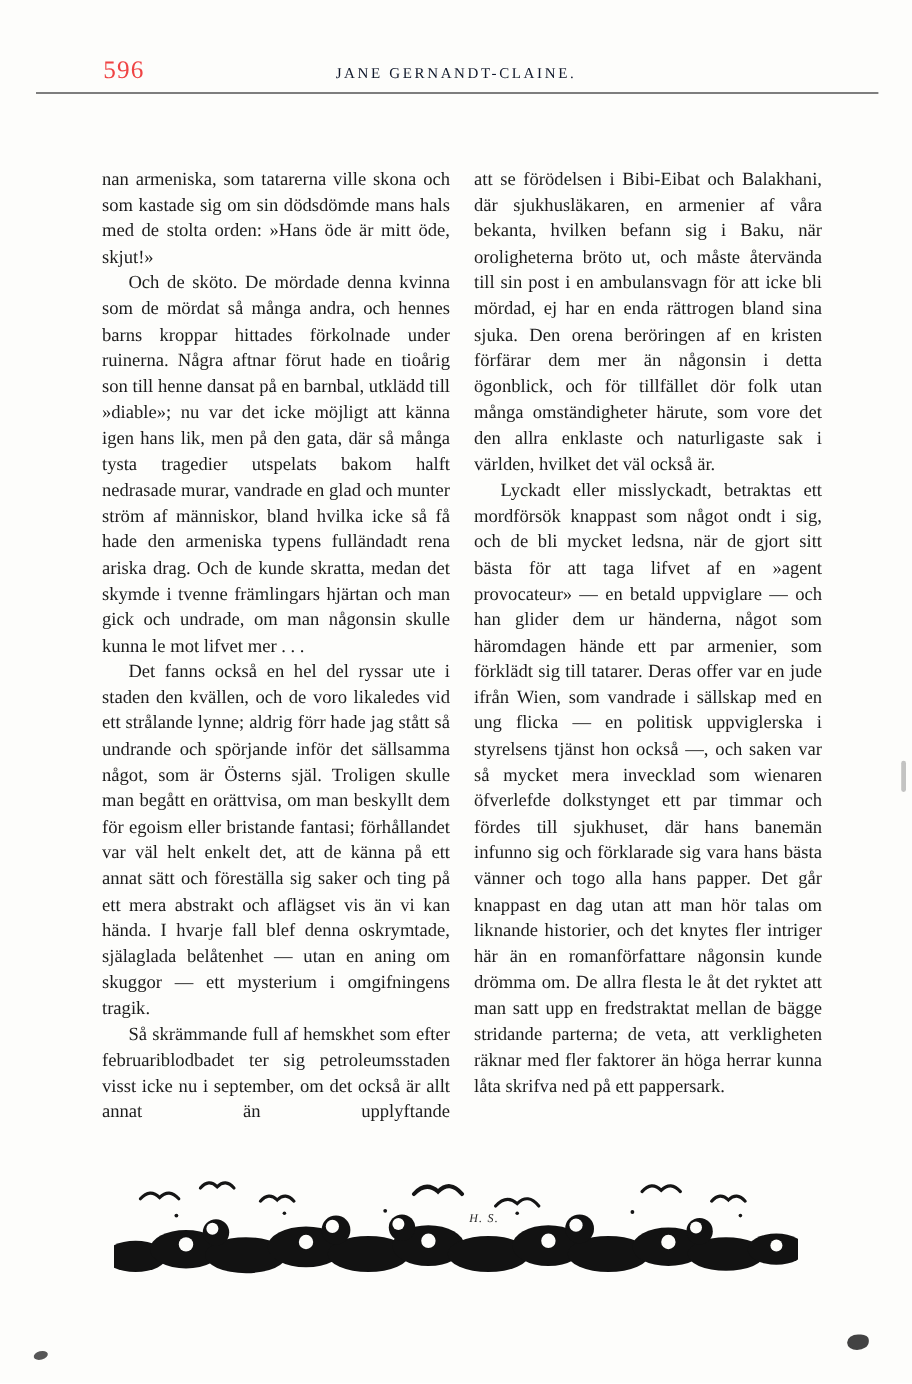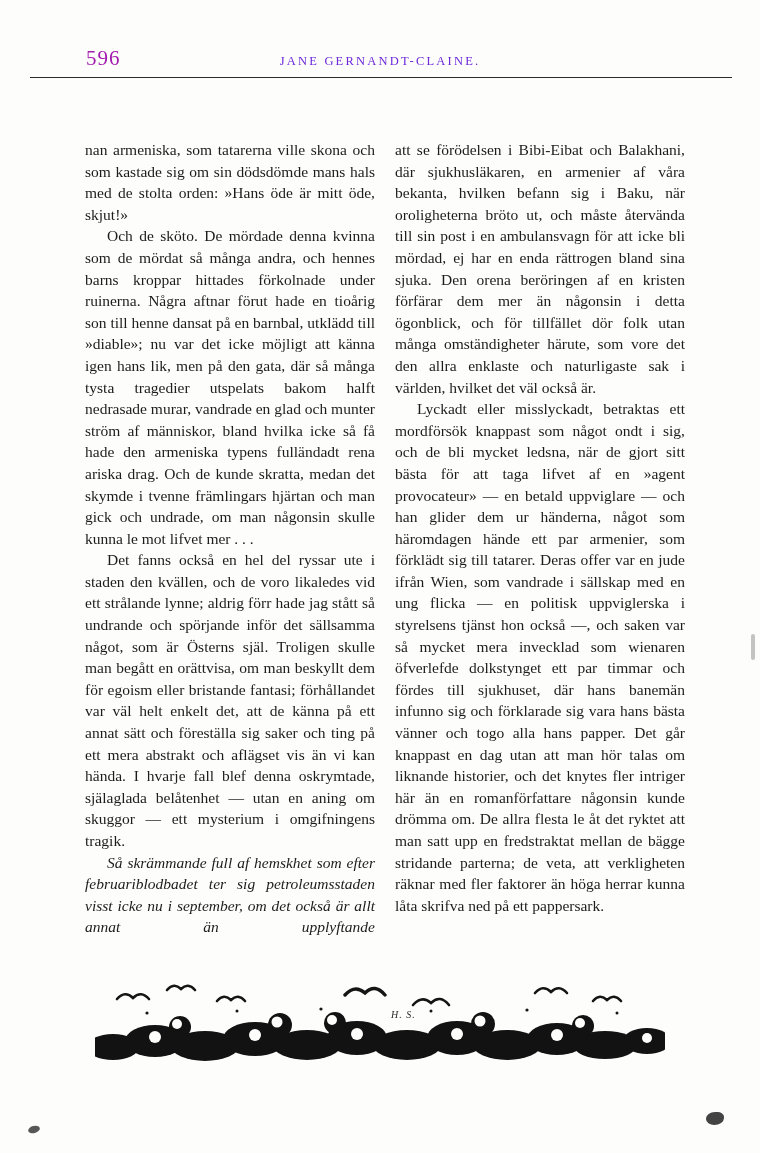--- a/index.html
+++ b/index.html
@@ -11,31 +11,31 @@
     overflow: hidden;
     font-family: "Liberation Serif", "DejaVu Serif", serif;
     color: #1c1c1c;
   }
   .page-number {
     position: absolute;
     left: 86px;
     top: 46px;
     font-size: 21px;
     letter-spacing: 1px;
-    color: #a21caf;
+    color: #ef4444;
   }
   .running-header {
     position: absolute;
     left: 0;
     right: 0;
     top: 54px;
     text-align: center;
     font-size: 12.5px;
     letter-spacing: 2.2px;
-    color: #6d28d9;
+    color: #0f172a;
   }
   .header-rule {
     position: absolute;
     left: 30px;
     top: 77px;
     width: 702px;
     border-top: 1.6px solid #2b2b2b;
   }
   .columns {
     position: absolute;
@@ -49,21 +49,21 @@
   .col {
     width: 290px;
     font-size: 15.5px;
     line-height: 21.6px;
     text-align: justify;
     -webkit-hyphens: auto;
     hyphens: auto;
   }
   .col p { margin: 0; }
   .col p.indent { text-indent: 22px; }
-  .col p.cont { text-align-last: justify; font-style: italic; }
+  .col p.cont { text-align-last: justify; }
   .vignette {
     position: absolute;
     left: 95px;
     top: 983px;
     width: 570px;
     height: 80px;
     font-style: italic;
   }
   .smudge { position: absolute; }
   .smudge-bl {

